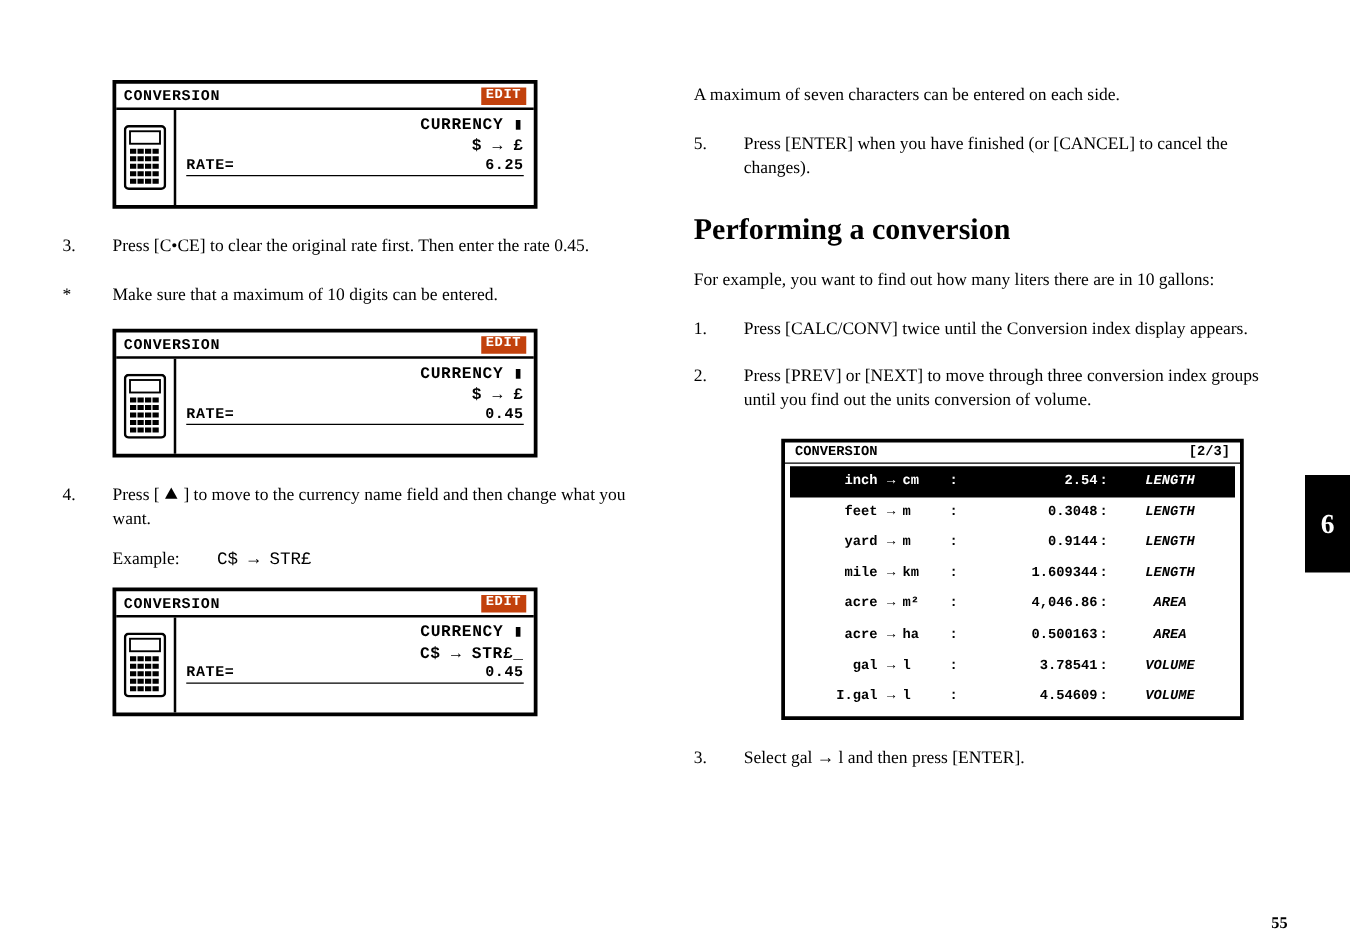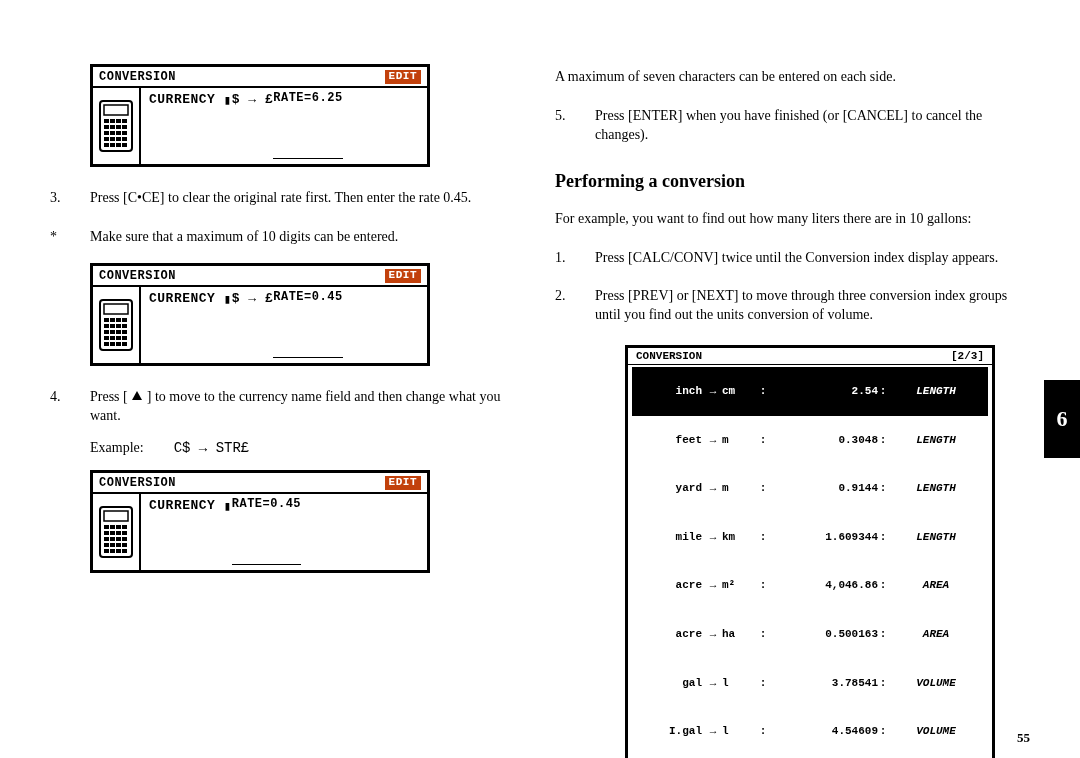--- a/index.html
+++ b/index.html
@@ -59,21 +59,21 @@
     border-right: 2px solid #000;
     display: flex;
     align-items: center;
     justify-content: center;
   }
   .calc-svg { width: 34px; height: 52px; }
   .lcd-content {
     flex: 1;
     padding: 3px 8px;
     display: flex;
-    flex-direction: row;
+    flex-direction: column;
   }
   .lcd-line {
     display: flex;
     justify-content: flex-end;
     gap: 8px;
     padding: 1px 0;
     font-family: 'Courier New', monospace;
     font-weight: bold;
     font-size: 13px;
   }
@@ -98,21 +98,21 @@
     display: flex;
     margin: 4px 0 8px 40px;
     font-size: 14px;
     align-items: flex-end;
     gap: 30px;
   }
   .mono { font-family: 'Courier New', monospace; font-size: 14px; }
   h2.subhead {
     font-family: Georgia, serif;
     font-weight: bold;
-    font-size: 18px;
+    font-size: 24px;
     margin: 16px 0 8px 0;
   }
   .section-tab {
     position: absolute;
     right: 0;
     top: 380px;
     width: 36px;
     height: 78px;
     background: #000;
     color: #fff;
@@ -141,21 +141,21 @@
   }
   .conv-table-header {
     display: flex;
     justify-content: space-between;
     padding: 2px 8px 1px 8px;
     border-bottom: 1px solid #000;
   }
   .conv-table-body { padding: 2px 4px 3px 4px; }
   .conv-row {
     display: flex;
-    padding: 18px 4px;
+    padding: 6px 4px;
   }
   .conv-row.inverted {
     background: #000;
     color: #fff;
   }
   .conv-row .c1 { width: 68px; text-align: right; padding-right:2px; }
   .conv-row .c2 { width: 18px; text-align: center; }
   .conv-row .c3 { width: 36px; text-align: left; }
   .conv-row .csep { width: 10px; text-align:center; }
   .conv-row .c4 { width: 110px; text-align: right; }
@@ -326,20 +326,23 @@
                 <rect x="17" y="43" width="5" height="4"></rect>
                 <rect x="23" y="43" width="5" height="4"></rect>
               </g>
             </svg>
         </div>
         <div class="lcd-content">
           <div class="lcd-line">
               <span>CURRENCY</span>
               <span>▮</span>
             </div>
+          <div class="lcd-line">
+              <span>C$ → STR£_</span>
+            </div>
           <div class="lcd-rate-row">
               <span>RATE=</span>
               <span>0.45</span>
             </div>
         </div>
       </div>
     </div>
 
   </div>
 

